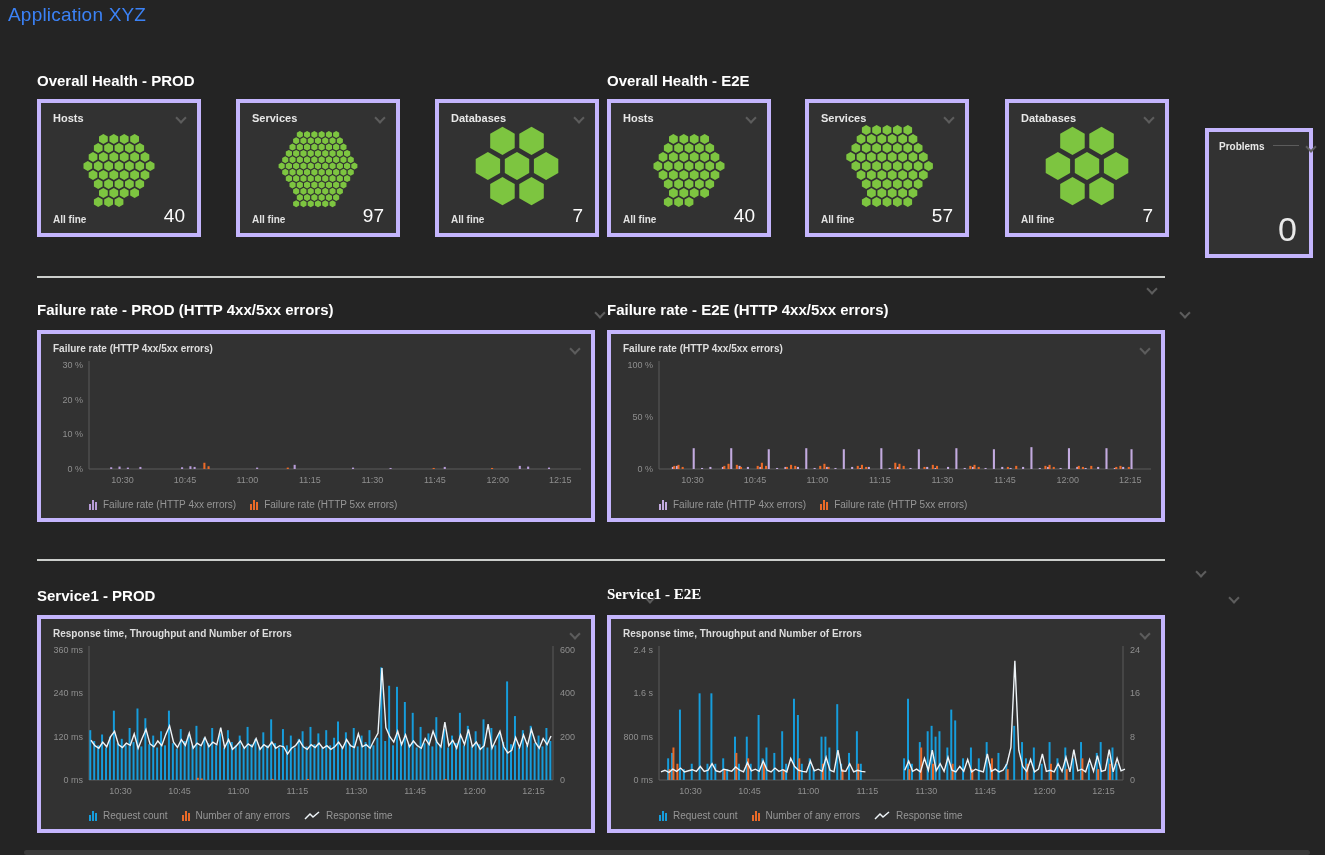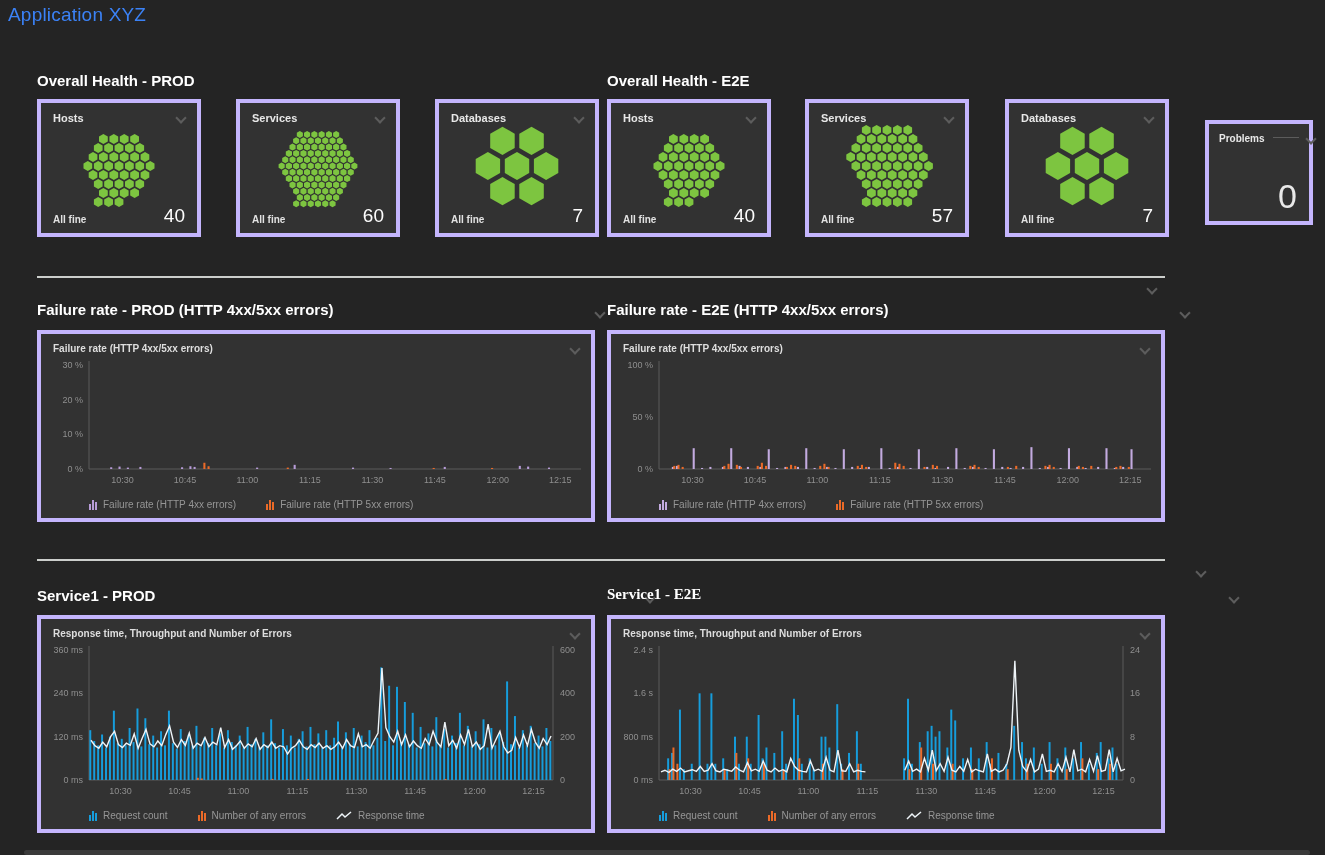--- a/index.html
+++ b/index.html
@@ -16,21 +16,21 @@
     border-right:2px solid #5d5d5d;border-bottom:2px solid #5d5d5d;transform:rotate(45deg);}
   .hc-svg{display:block;margin:0 auto;}
   .hc-footer{position:absolute;left:0;right:0;bottom:8px;display:flex;justify-content:space-between;
     align-items:flex-end;padding:0 12px;}
   .all-fine{font-size:10px;font-weight:bold;color:#e2e2e2;}
   .hc-count{font-size:19px;color:#fdfdfd;line-height:1;}
   .divider{height:2px;background:#cbcecb;}
   .problems-num{position:absolute;right:12px;bottom:8px;font-size:34px;color:#e9e9e9;line-height:1;}
   .problems-dash{display:inline-block;width:26px;height:1px;background:#5c5c5c;margin:0 6px 3px 8px;vertical-align:middle;}
   .chart-body{position:relative;padding:0 8px;}
-  .legend{display:flex;gap:30px;align-items:flex-end;padding:4px 0 0 40px;}
+  .legend{display:flex;gap:14px;align-items:flex-end;padding:4px 0 0 40px;}
   .legend-item{display:flex;align-items:center;gap:6px;}
   .legend-label{font-size:10px;color:#969696;}
   .mini-bars{display:inline-flex;align-items:flex-end;gap:1px;height:10px;}
   .mini-bars i{display:block;width:2px;background:var(--c);}
   .mini-bars i:nth-child(1){height:6px;}
   .mini-bars i:nth-child(2){height:10px;}
   .mini-bars i:nth-child(3){height:8px;}
   .scrollbar{left:24px;top:850px;width:1286px;height:5px;background:#3a3a3a;border-radius:3px;}
   text{font-family:"Liberation Sans",sans-serif;}
 </style>
@@ -199,21 +199,21 @@
       <polygon points="51.2,69.0 48.2,70.7 45.1,69.0 45.1,65.4 48.2,63.7 51.2,65.4" fill="#7dc540"></polygon>
       <polygon points="51.2,81.6 48.2,83.3 45.1,81.6 45.1,78.0 48.2,76.3 51.2,78.0" fill="#7dc540"></polygon>
       <polygon points="58.5,81.6 55.5,83.3 52.4,81.6 52.4,78.0 55.5,76.3 58.5,78.0" fill="#7dc540"></polygon>
       <polygon points="65.8,81.6 62.7,83.3 59.7,81.6 59.7,78.0 62.7,76.3 65.8,78.0" fill="#7dc540"></polygon>
       <polygon points="73.1,81.6 70.0,83.3 66.9,81.6 66.9,78.0 70.0,76.3 73.1,78.0" fill="#7dc540"></polygon>
       <polygon points="80.3,81.6 77.3,83.3 74.2,81.6 74.2,78.0 77.3,76.3 80.3,78.0" fill="#7dc540"></polygon>
       <polygon points="87.6,81.6 84.5,83.3 81.5,81.6 81.5,78.0 84.5,76.3 87.6,78.0" fill="#7dc540"></polygon>
     </svg>
   <div class="hc-footer">
       <span class="all-fine">All fine</span>
-      <span class="hc-count">60</span>
+      <span class="hc-count">97</span>
     </div>
 </div>
 <div class="abs tile" style="left:435px;top:99px;width:164px;height:138px;">
   <div class="tile-head">
       <span class="tile-title">Databases</span>
       <span class="chev"></span>
     </div>
   <svg class="hc-svg" width="140" height="84">
       <polygon points="82.2,49.1 70.0,56.1 57.8,49.1 57.8,34.9 70.0,27.9 82.2,34.9" fill="#7dc540"></polygon>
       <polygon points="67.7,74.3 55.5,81.3 43.2,74.3 43.2,60.1 55.5,53.1 67.7,60.1" fill="#7dc540"></polygon>
@@ -363,21 +363,21 @@
       <polygon points="67.7,23.9 55.5,30.9 43.2,23.9 43.2,9.7 55.5,2.7 67.7,9.7" fill="#7dc540"></polygon>
       <polygon points="53.1,49.1 40.9,56.1 28.7,49.1 28.7,34.9 40.9,27.9 53.1,34.9" fill="#7dc540"></polygon>
     </svg>
   <div class="hc-footer">
       <span class="all-fine">All fine</span>
       <span class="hc-count">7</span>
     </div>
 </div>
 
 
-<div class="abs tile" style="left:1205px;top:120px;width:108px;height:105px;text-align:right;">
+<div class="abs tile" style="left:1205px;top:128px;width:108px;height:130px;text-align:right;">
   <div class="tile-head" style="padding:9px 8px 0 10px;">
     <span style="display:flex;align-items:center;">
       <span class="tile-title" style="font-size:10px;">Problems</span>
       <span class="problems-dash"></span>
     </span>
     <span class="chev"></span>
   </div>
   <div class="problems-num">0</div>
 </div>
 

